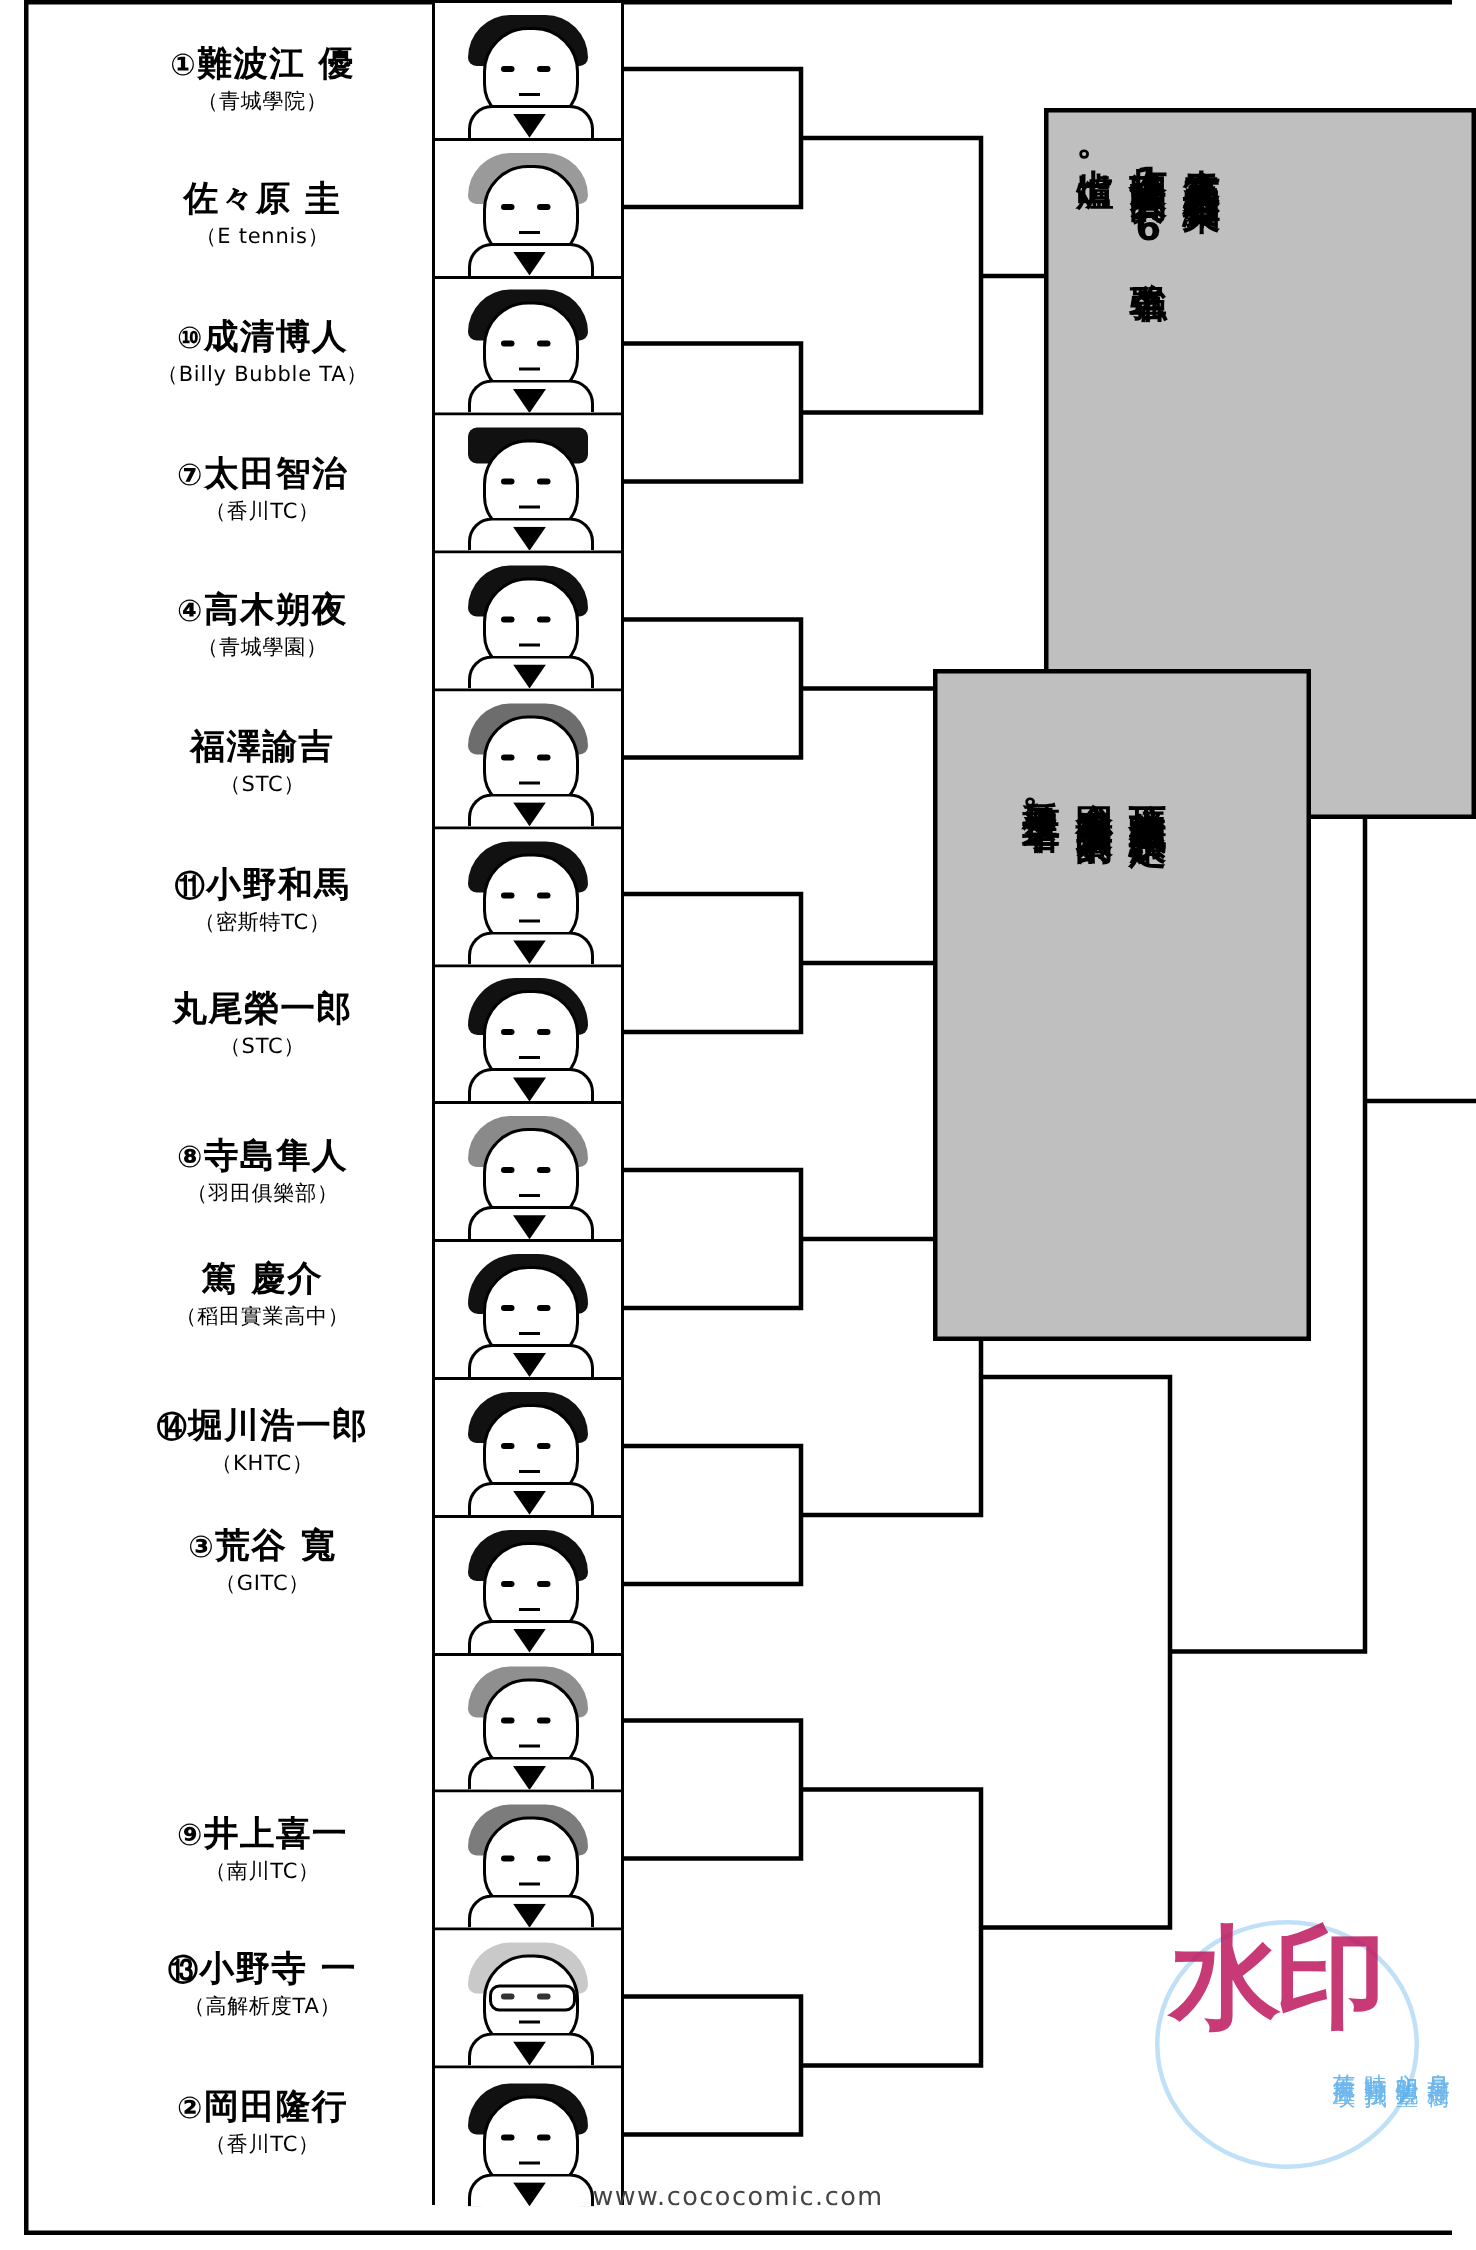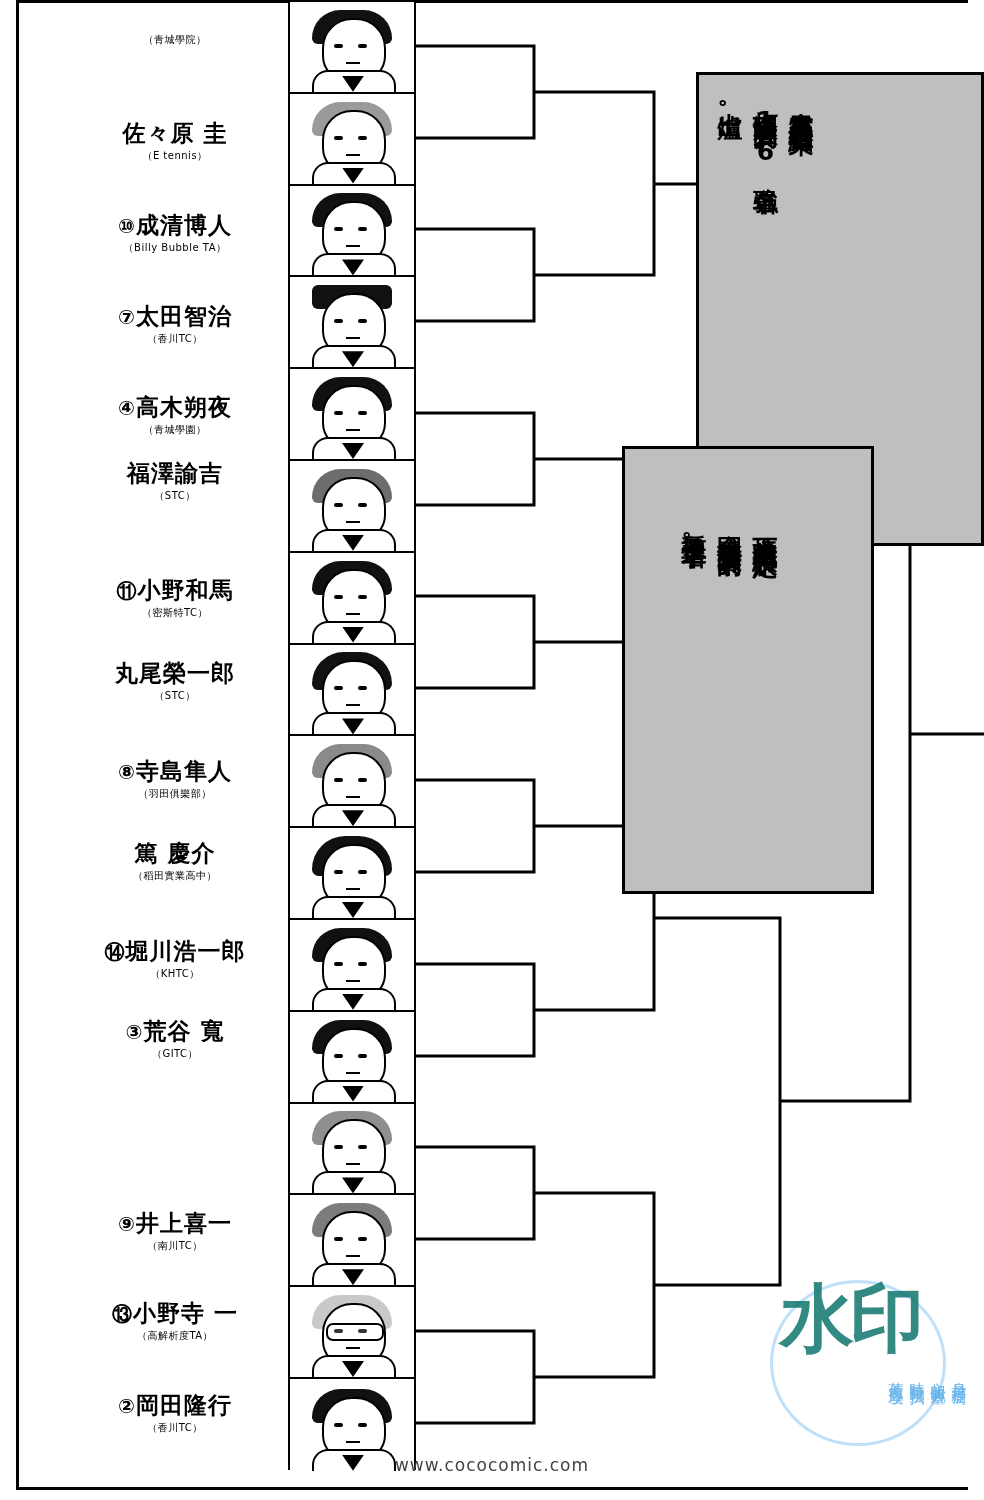--- a/index.html
+++ b/index.html
@@ -8,21 +8,21 @@
 
   .page-frame{position:absolute;left:16px;top:0;width:952px;height:1490px;
        border-left:3px solid #000;border-top:3px solid #000;border-bottom:3px solid #000;
        border-right:none;box-sizing:border-box;}
 
   
   .players{position:absolute;left:60px;top:0;width:230px;height:1470px;}
   .player{position:absolute;left:0;width:230px;text-align:center;}
   .pl-name{font-size:23px;font-weight:bold;letter-spacing:1px;line-height:1.15;white-space:nowrap;}
   .pl-seed{font-size:20px;font-weight:bold;}
-  .pl-club{font-size:10px;letter-spacing:.5px;margin-top:3px;white-space:nowrap;}
+  .pl-club{font-size:14px;letter-spacing:.5px;margin-top:3px;white-space:nowrap;}
 
   
   .portraits{position:absolute;left:288px;top:0;width:128px;height:1470px;
              border:2px solid #000;box-sizing:border-box;background:#fff;}
   .portrait{position:absolute;left:0;width:124px;height:91.8px;
             border-bottom:2px solid #000;box-sizing:border-box;overflow:hidden;background:#fff;}
   .portrait:last-child{border-bottom:none;}
   .face{position:absolute;left:50%;transform:translateX(-50%);bottom:0;width:88px;height:84px;}
   .hair{position:absolute;left:4px;top:2px;width:80px;height:34px;background:#111;
         border-radius:40px 40px 8px 8px;}
@@ -42,21 +42,21 @@
   .bracket{position:absolute;left:0;top:0;width:984px;height:1500px;}
 
   
   .caption-box{position:absolute;background:#bfbfbf;border:3px solid #000;box-sizing:border-box;}
   .cap-text{position:absolute;writing-mode:vertical-rl;text-orientation:upright;
             font-size:25px;font-weight:bold;line-height:1.42;letter-spacing:2px;
             white-space:pre-wrap;}
 
   
   .wm{position:absolute;left:770px;top:1270px;width:200px;height:180px;pointer-events:none;}
-  .wm-main{position:absolute;left:10px;top:0;font-size:74px;font-weight:bold;color:#0f766e;
+  .wm-main{position:absolute;left:10px;top:0;font-size:74px;font-weight:bold;color:#be185d;
            letter-spacing:-4px;opacity:.85;font-family:"DejaVu Sans","Liberation Sans",sans-serif;}
   .wm-sub{position:absolute;left:14px;top:78px;font-size:17px;font-weight:bold;color:#4aa6e8;
           letter-spacing:1px;opacity:.9;}
   .wm-poem{position:absolute;left:18px;top:100px;width:180px;height:80px;
            display:flex;flex-direction:row-reverse;gap:2px;}
   .wm-col{writing-mode:vertical-rl;text-orientation:upright;font-size:15px;color:#4aa6e8;
           opacity:.8;letter-spacing:2px;}
   .wm-circle{position:absolute;left:0;top:10px;width:170px;height:160px;border-radius:50%;
              border:3px solid rgba(74,166,232,.35);}
 
@@ -64,20 +64,21 @@
         font-size:17px;color:#444;letter-spacing:1px;}
 </style>
 </head>
 <body>
 
 <div class="page-frame"></div>
 
 <div class="players">
 
   <div class="player" style="top:30px">
+    <div class="pl-name"><span class="pl-seed">①</span><span>難波江 優</span></div>
     <div class="pl-club">（青城學院）</div>
   </div>
 
   <div class="player" style="top:120px">
     <div class="pl-name"><span class="pl-seed"></span><span>佐々原 圭</span></div>
     <div class="pl-club">（E tennis）</div>
   </div>
 
   <div class="player" style="top:212px">
     <div class="pl-name"><span class="pl-seed">⑩</span><span>成清博人</span></div>
@@ -87,21 +88,21 @@
   <div class="player" style="top:303px">
     <div class="pl-name"><span class="pl-seed">⑦</span><span>太田智治</span></div>
     <div class="pl-club">（香川TC）</div>
   </div>
 
   <div class="player" style="top:394px">
     <div class="pl-name"><span class="pl-seed">④</span><span>高木朔夜</span></div>
     <div class="pl-club">（青城學園）</div>
   </div>
 
-  <div class="player" style="top:460px">
+  <div class="player" style="top:485px">
     <div class="pl-name"><span class="pl-seed"></span><span>福澤諭吉</span></div>
     <div class="pl-club">（STC）</div>
   </div>
 
   <div class="player" style="top:577px">
     <div class="pl-name"><span class="pl-seed">⑪</span><span>小野和馬</span></div>
     <div class="pl-club">（密斯特TC）</div>
   </div>
 
   <div class="player" style="top:660px">

